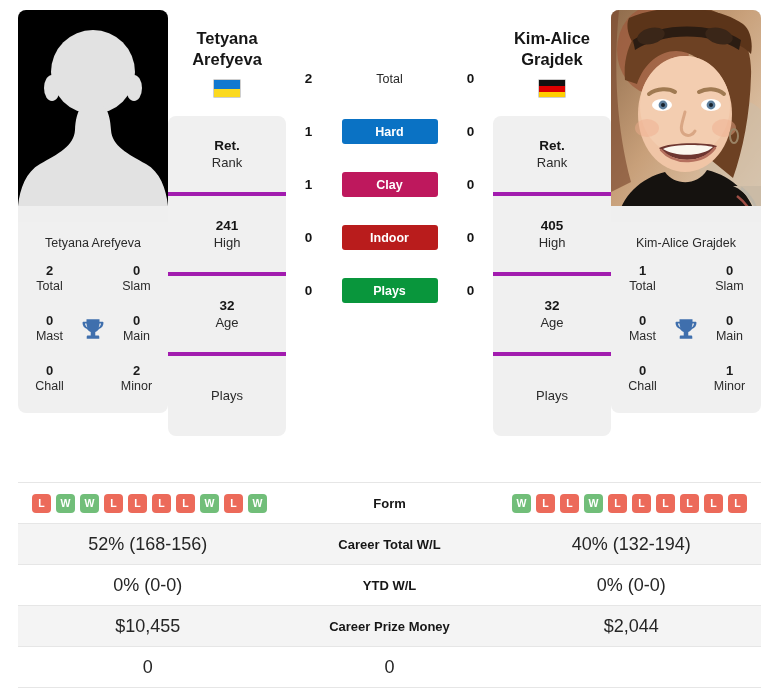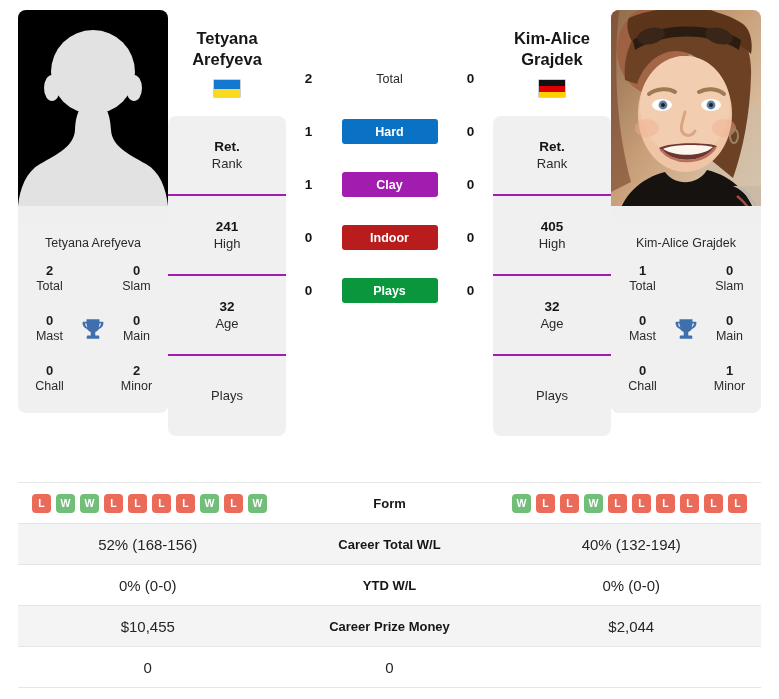--- a/index.html
+++ b/index.html
@@ -86,21 +86,21 @@
     border-radius: 8px;
     overflow: hidden;
   }
   .rank-row {
     height: 80px;
     display: flex;
     flex-direction: column;
     align-items: center;
     justify-content: center;
     line-height: 1.3;
-    border-bottom: 2px solid #a21caf;
+    border-bottom: 4px solid #a21caf;
   }
   .rank-row:last-child { border-bottom: none; }
   .rank-row .rv { font-size: 13.5px; font-weight: 700; color: #151515; }
   .rank-row .rl { font-size: 13px; font-weight: 400; color: #2b2b2b; }
   .rank-row.single .rl { font-size: 13px; }
 
   
   .center-col {
     flex: 1 1 auto;
     display: flex;
@@ -147,21 +147,21 @@
   }
   .strow.alt { background: #f4f4f4; }
   .stlabel {
     text-align: center;
     font-size: 13px;
     font-weight: 700;
     color: #161616;
   }
   .stval {
     text-align: center;
-    font-size: 15px;
+    font-size: 18px;
     font-weight: 400;
     color: #262626;
   }
   .forms { display: flex; align-items: center; gap: 5px; }
   .forms.left { justify-content: flex-start; padding-left: 14px; }
   .forms.right { justify-content: flex-end; padding-right: 14px; }
   .badge {
     width: 19px; height: 19px;
     border-radius: 4px;
     display: flex; align-items: center; justify-content: center;
@@ -265,21 +265,21 @@
       </div>
 
       <div class="srow">
         <div class="sv left">1</div>
         <div class="pill" style="background:#0a72c4;">Hard</div>
         <div class="sv">0</div>
       </div>
 
       <div class="srow">
         <div class="sv left">1</div>
-        <div class="pill" style="background:#a21caf;">Clay</div>
+        <div class="pill" style="background:#be185d;">Clay</div>
         <div class="sv">0</div>
       </div>
 
       <div class="srow">
         <div class="sv left">0</div>
         <div class="pill" style="background:#b91c1c;">Indoor</div>
         <div class="sv">0</div>
       </div>
 
       <div class="srow">

